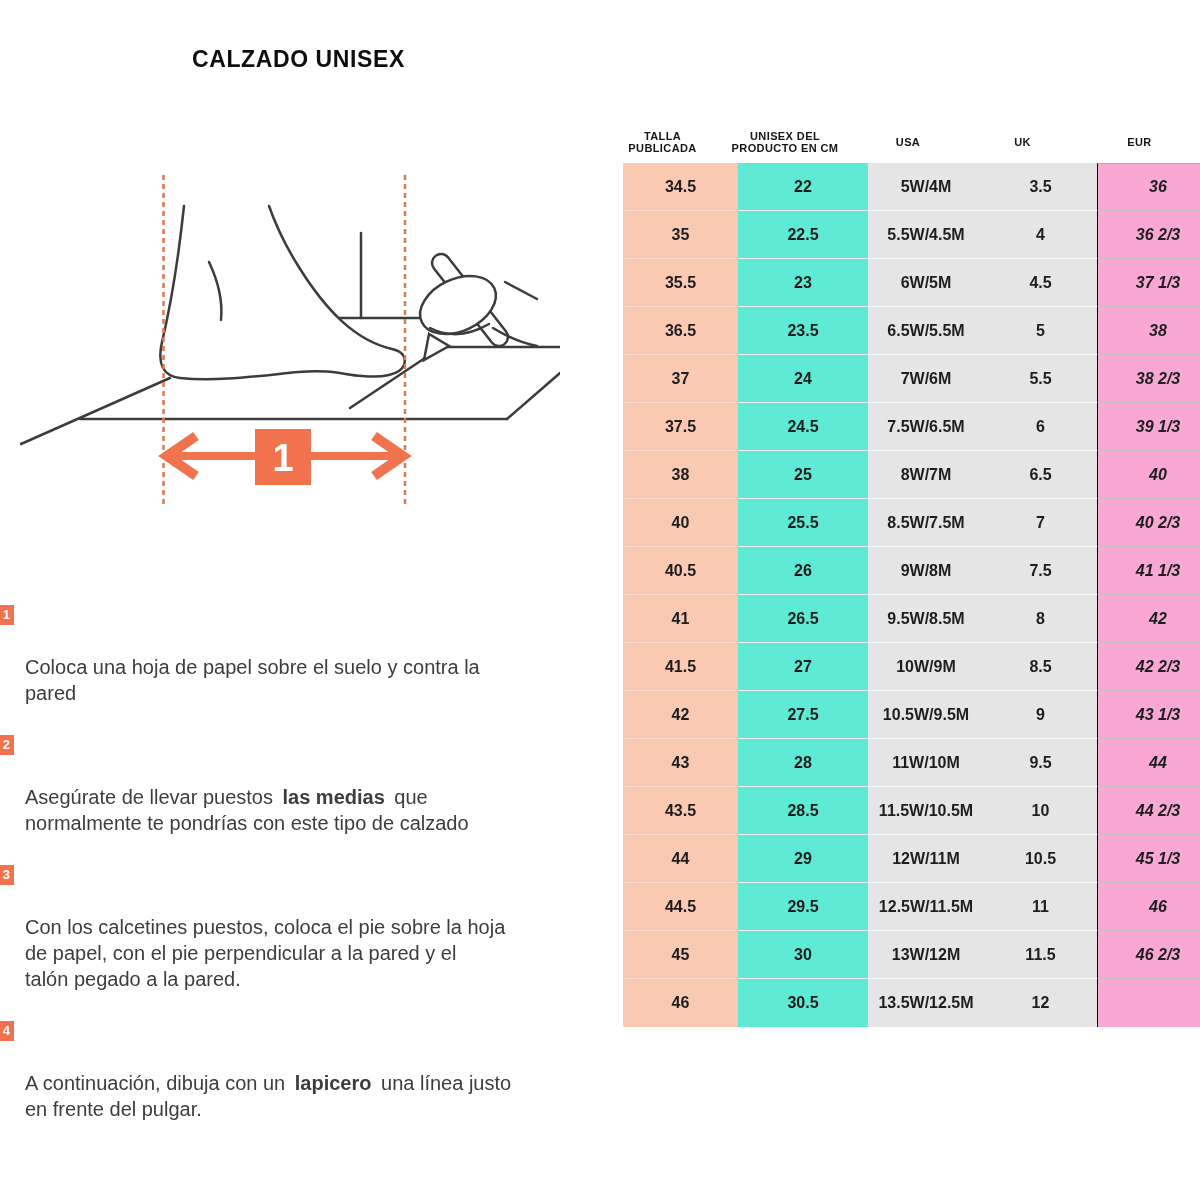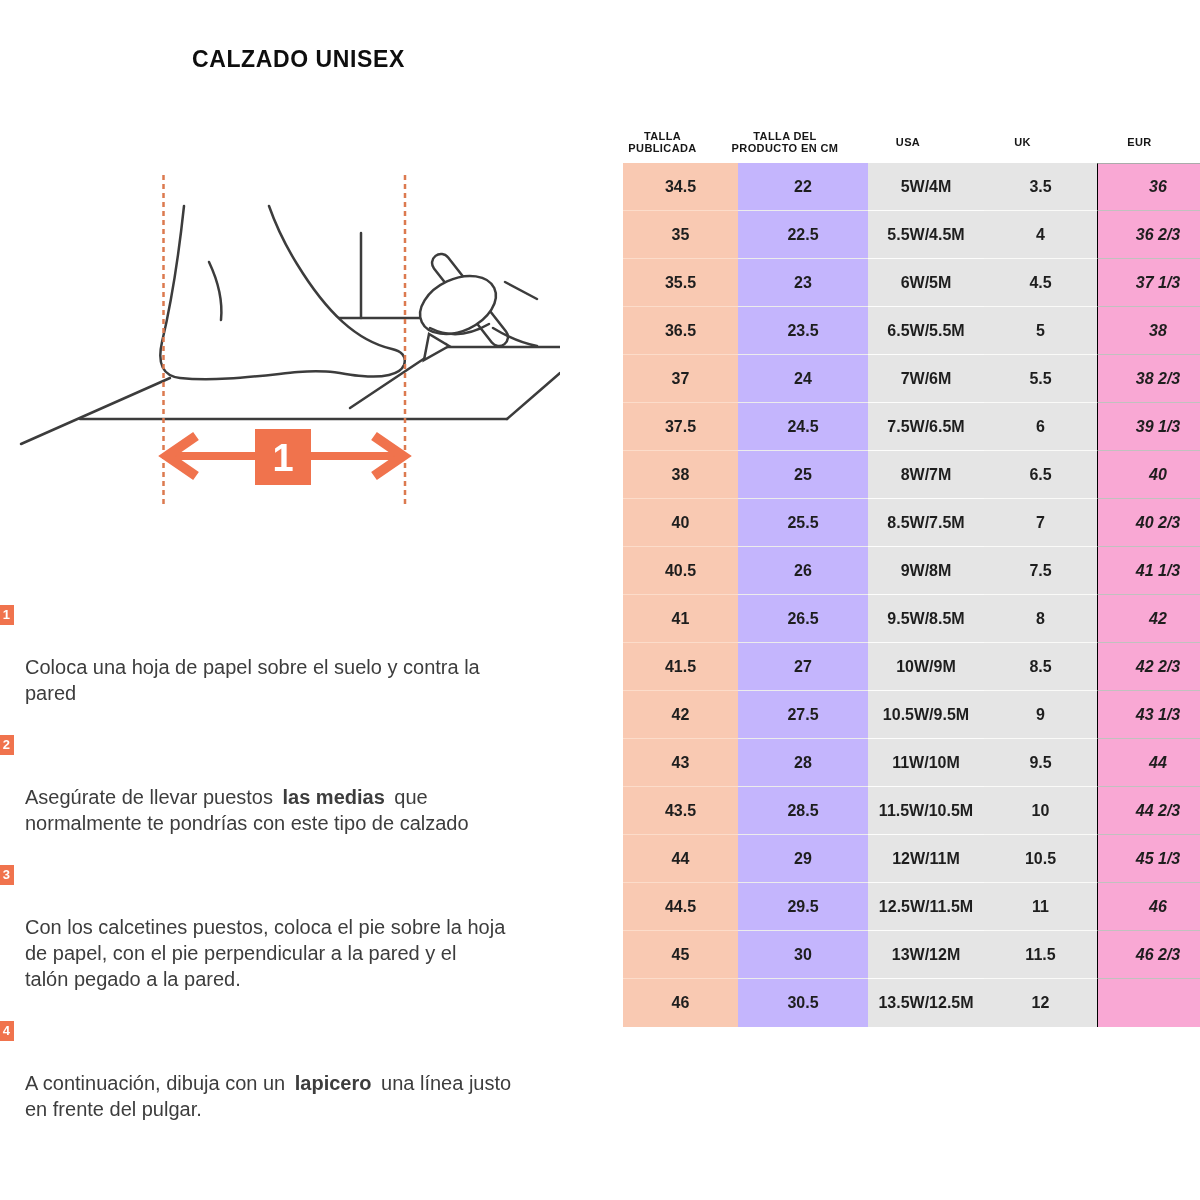--- a/index.html
+++ b/index.html
@@ -34,21 +34,21 @@
     font-size:11px;font-weight:bold;letter-spacing:.4px;line-height:12px;
     color:#161616;white-space:pre-line;
   }
   .row{display:flex;height:48px;padding-left:18px;}
   .cell{
     display:flex;align-items:center;justify-content:center;
     font-size:16px;font-weight:bold;color:#1e1e1e;box-sizing:border-box;
   }
   .w0{width:115px;} .w1{width:130px;} .w2{width:116px;} .w3{width:113px;} .w4{width:121px;}
   .c0{background:#f9c9b2;border-bottom:1px solid #fcdcca;}
-  .c1{background:#c4b5fd;border-bottom:1px solid #ececec;}
+  .c1{background:#5eead4;border-bottom:1px solid #ececec;}
   .c2{background:#e5e5e5;border-bottom:1px solid #fdfdfc;}
   .c3{background:#e5e5e5;border-bottom:1px solid #fafaf8;}
   .c4{background:#f9a8d4;border-bottom:1px solid #c1c1bf;border-left:1px solid #000000;font-style:italic;}
   .row:first-child .c4{border-top:1px solid #ababab;}
   .row:last-child .cell{border-bottom:none;}
 </style>
 </head>
 <body>
 
 <div class="page">
@@ -120,21 +120,21 @@
       <div class="instruction">
     
     
   </div>
     </div>
 
   <div class="size-table">
     <div class="thead">
       <div class="th w0">TALLA
 PUBLICADA</div>
-      <div class="th w1">TALLA DEL
+      <div class="th w1">UNISEX DEL
 PRODUCTO EN CM</div>
       <div class="th w2">USA</div>
       <div class="th w3">UK</div>
       <div class="th w4">EUR</div>
     </div>
     <div>
         <div class="row">
     <div class="cell w0 c0">34.5</div>
     <div class="cell w1 c1">22</div>
     <div class="cell w2 c2">5W/4M</div>

